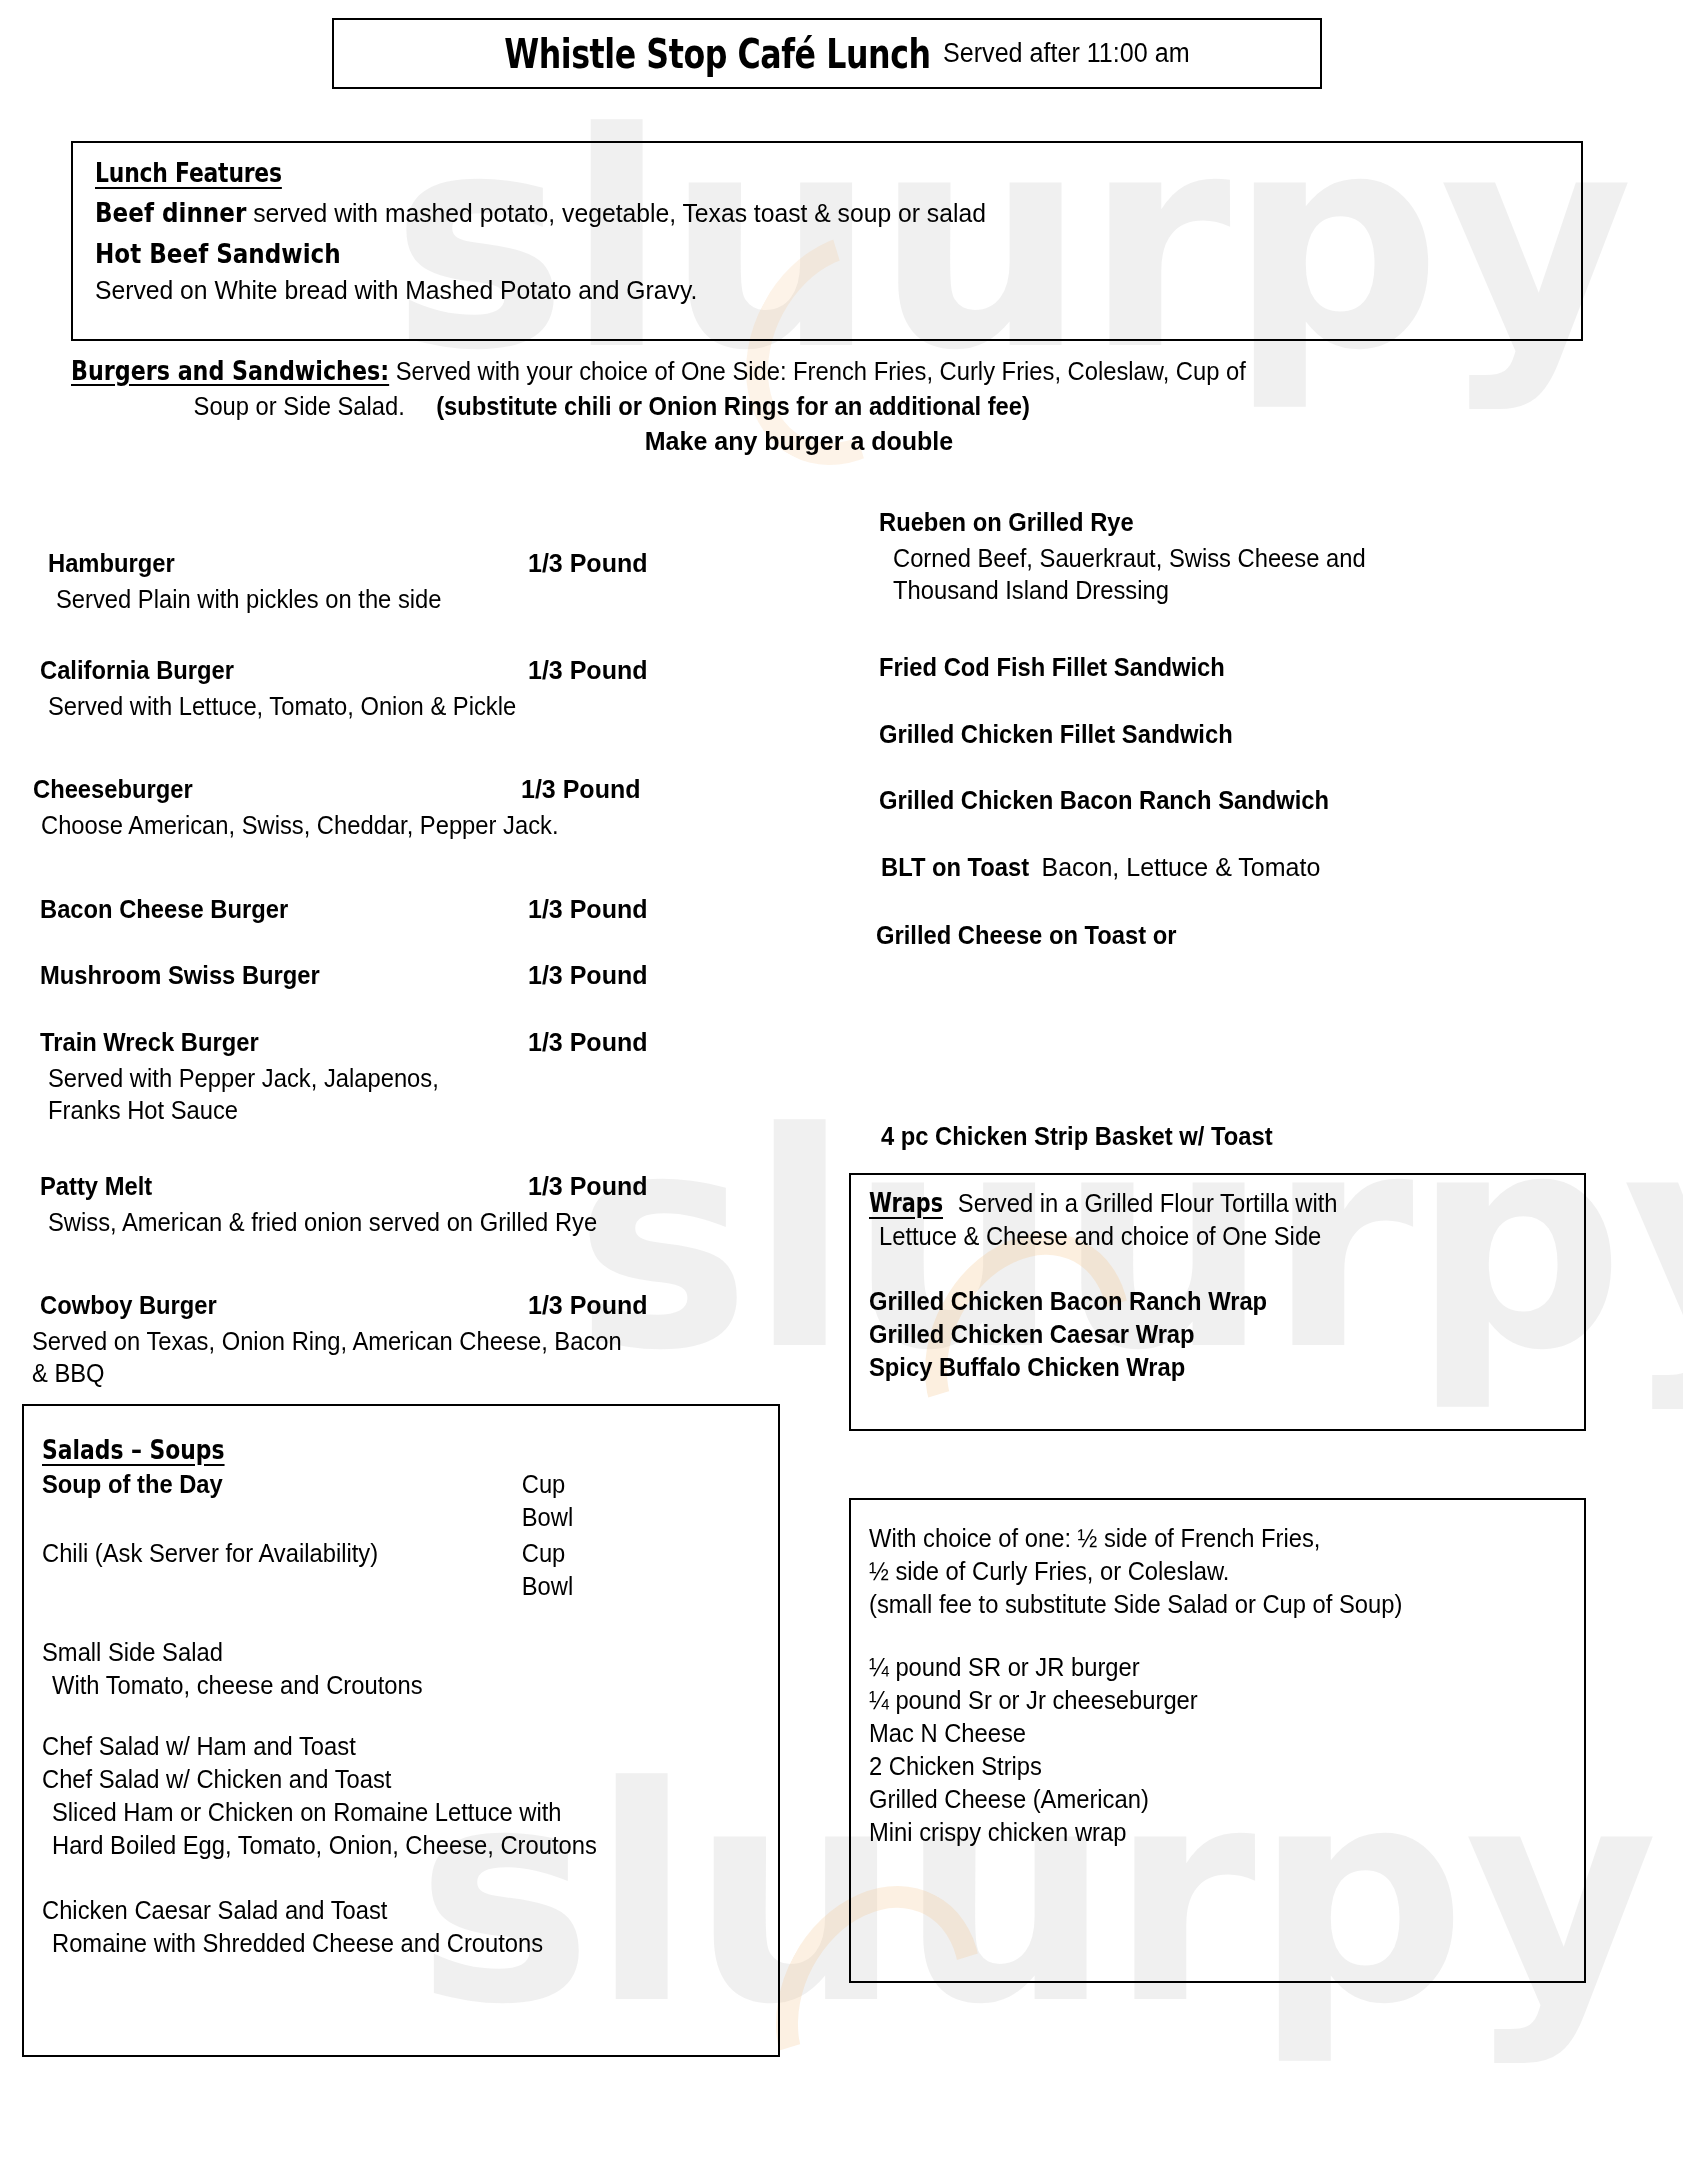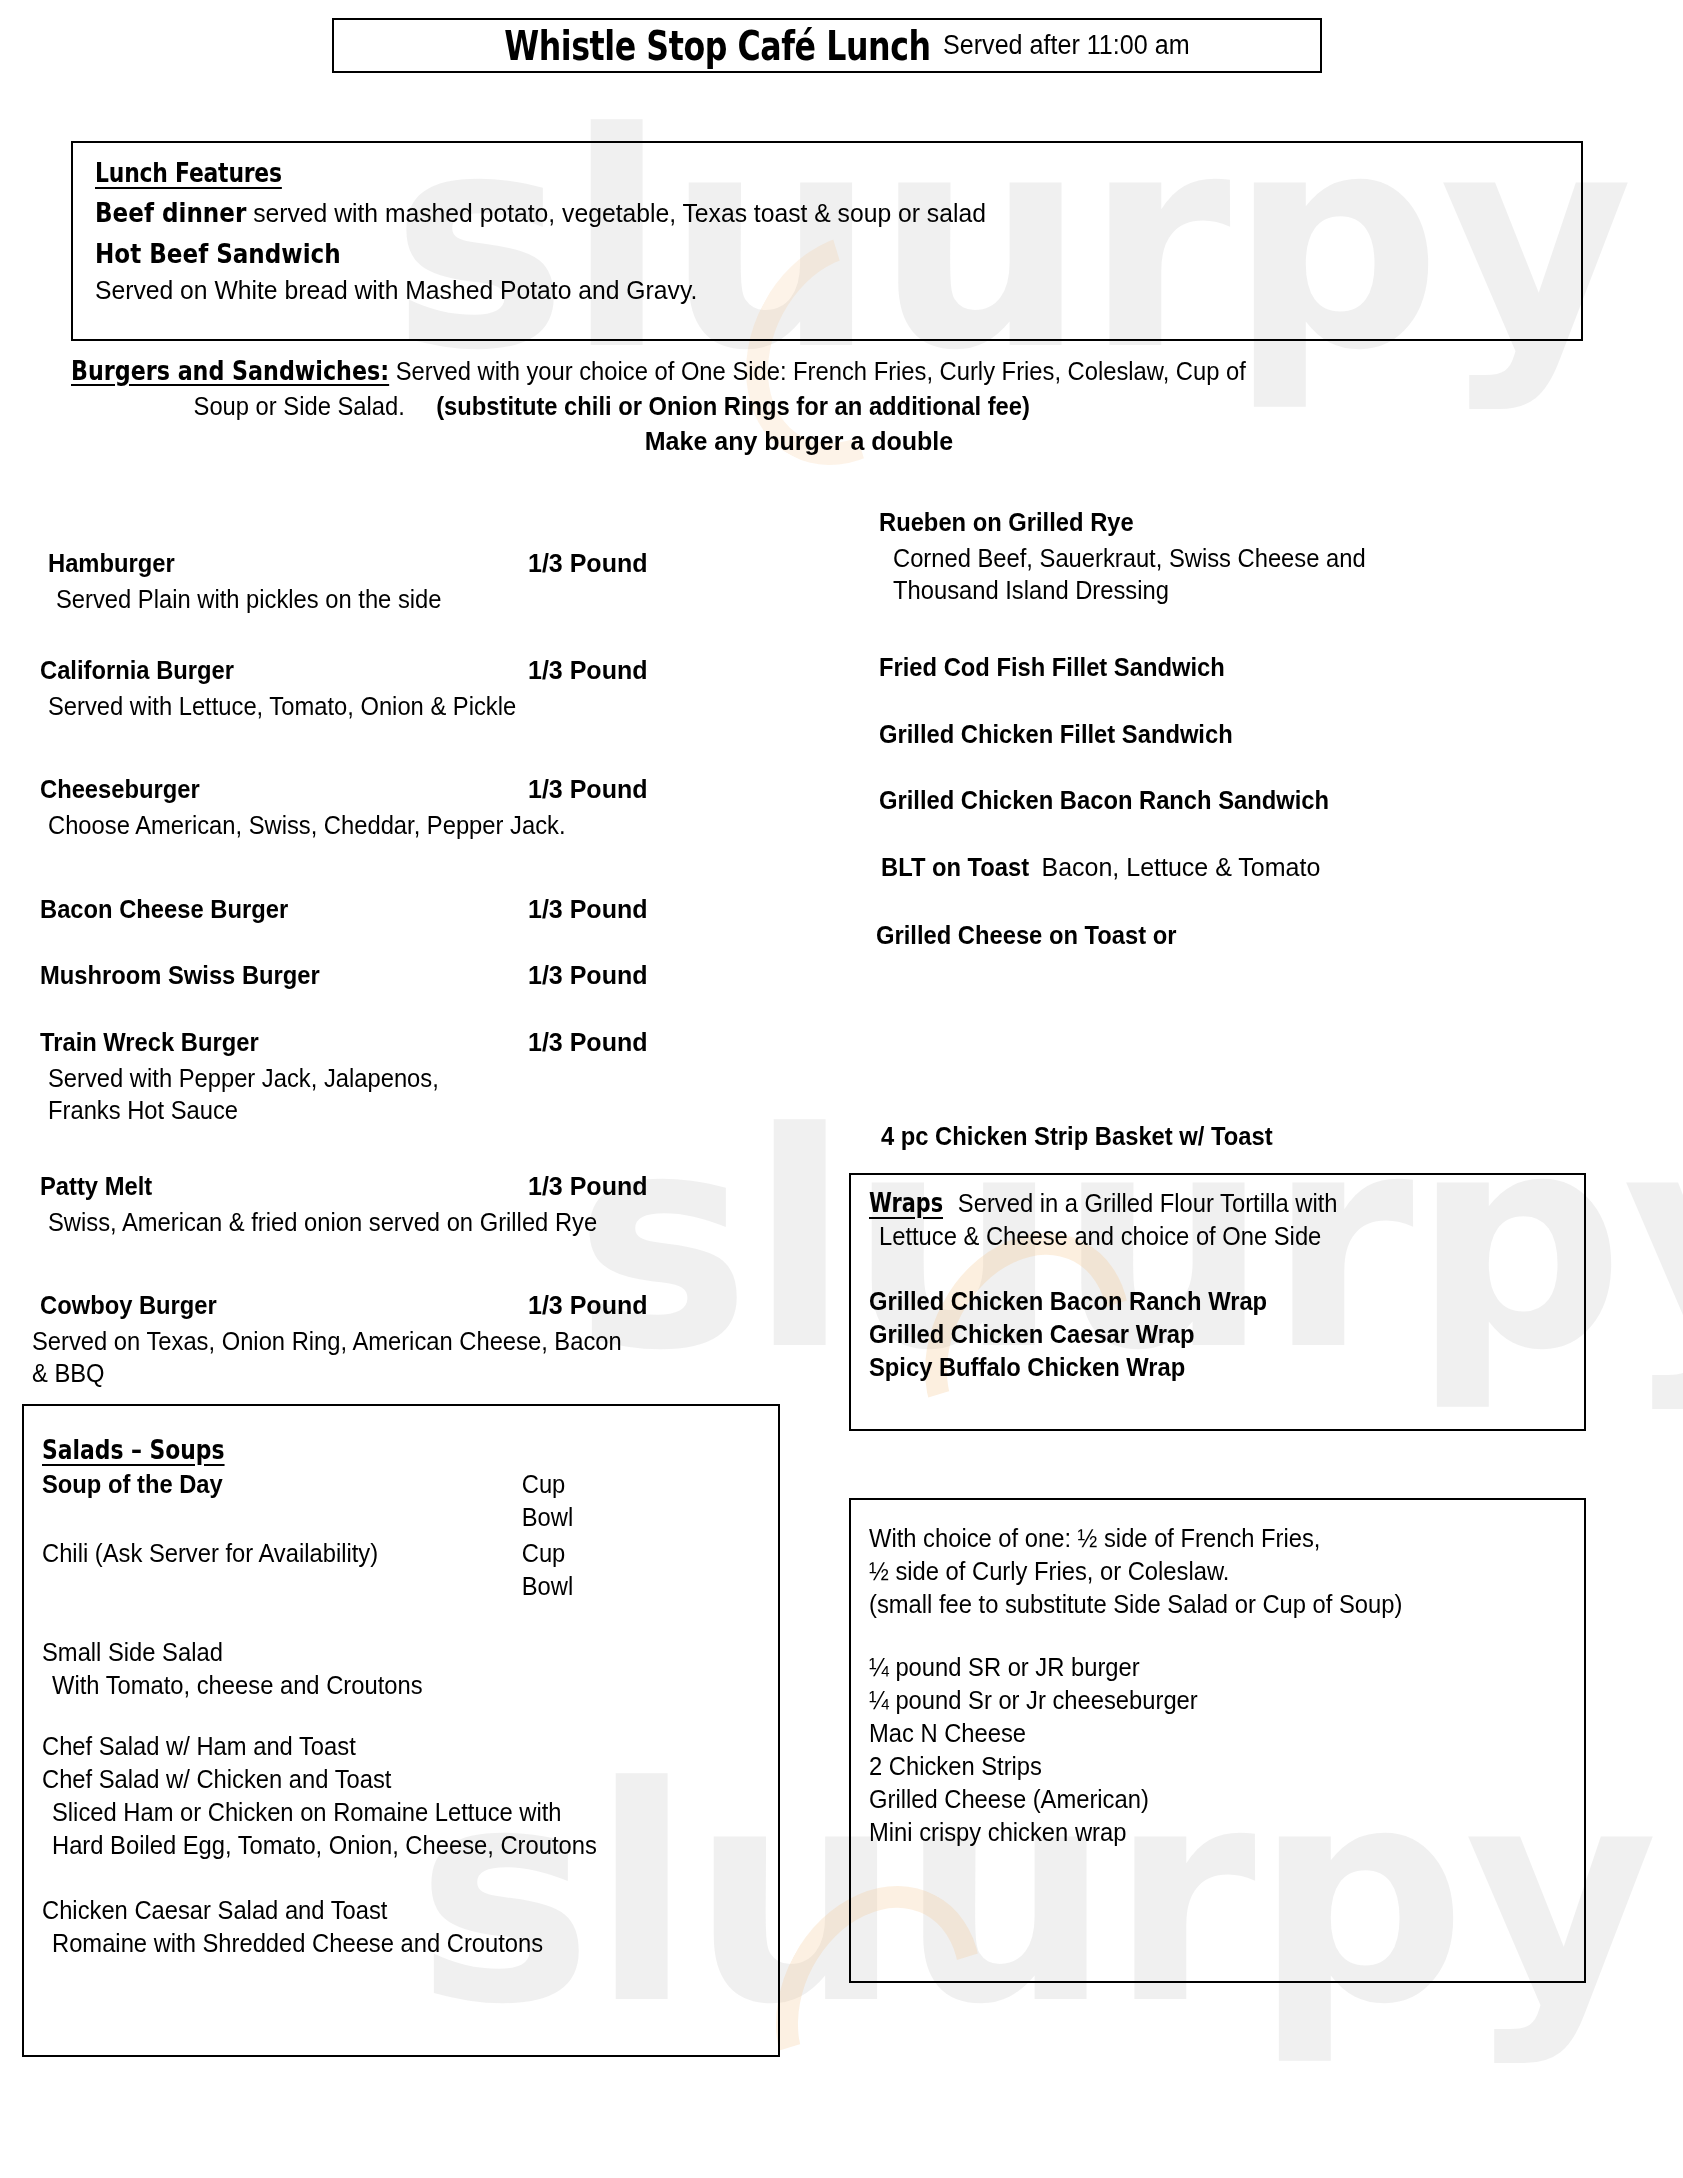--- a/index.html
+++ b/index.html
@@ -46,21 +46,21 @@
     z-index: 10;
   }
 
   .abs { position: absolute; }
 
   
   #title-box {
     left: 332px;
     top: 18px;
     width: 990px;
-    height: 55px;
+    height: 71px;
     border: 2px solid #000;
     box-sizing: border-box;
     display: flex;
     align-items: center;
     justify-content: center;
   }
   .title-main {
     font-family: "DejaVu Sans Condensed", "Liberation Sans Narrow", "Liberation Sans", sans-serif;
     font-weight: bold;
     font-size: 40px;
@@ -254,21 +254,21 @@
     <span class="item-size" style="left:480px; top:0;">1/3 Pound</span>
     <span class="item-desc" style="margin-left:8px; margin-top:7px;">Served Plain with pickles on the side</span>
   </div>
 
   <div class="row" style="left:40px; top:656px;">
     <span class="item-name">California Burger</span>
     <span class="item-size" style="left:488px; top:0;">1/3 Pound</span>
     <span class="item-desc" style="margin-left:8px; margin-top:7px;">Served with Lettuce, Tomato, Onion &amp; Pickle</span>
   </div>
 
-  <div class="row" style="left:40px; top:775px;">
+  <div class="row" style="left:33px; top:775px;">
     <span class="item-name">Cheeseburger</span>
     <span class="item-size" style="left:488px; top:0;">1/3 Pound</span>
     <span class="item-desc" style="margin-left:8px; margin-top:7px;">Choose American, Swiss, Cheddar, Pepper Jack.</span>
   </div>
 
   <div class="row" style="left:40px; top:895px;">
     <span class="item-name">Bacon Cheese Burger</span>
     <span class="item-size" style="left:488px; top:0;">1/3 Pound</span>
   </div>
 

